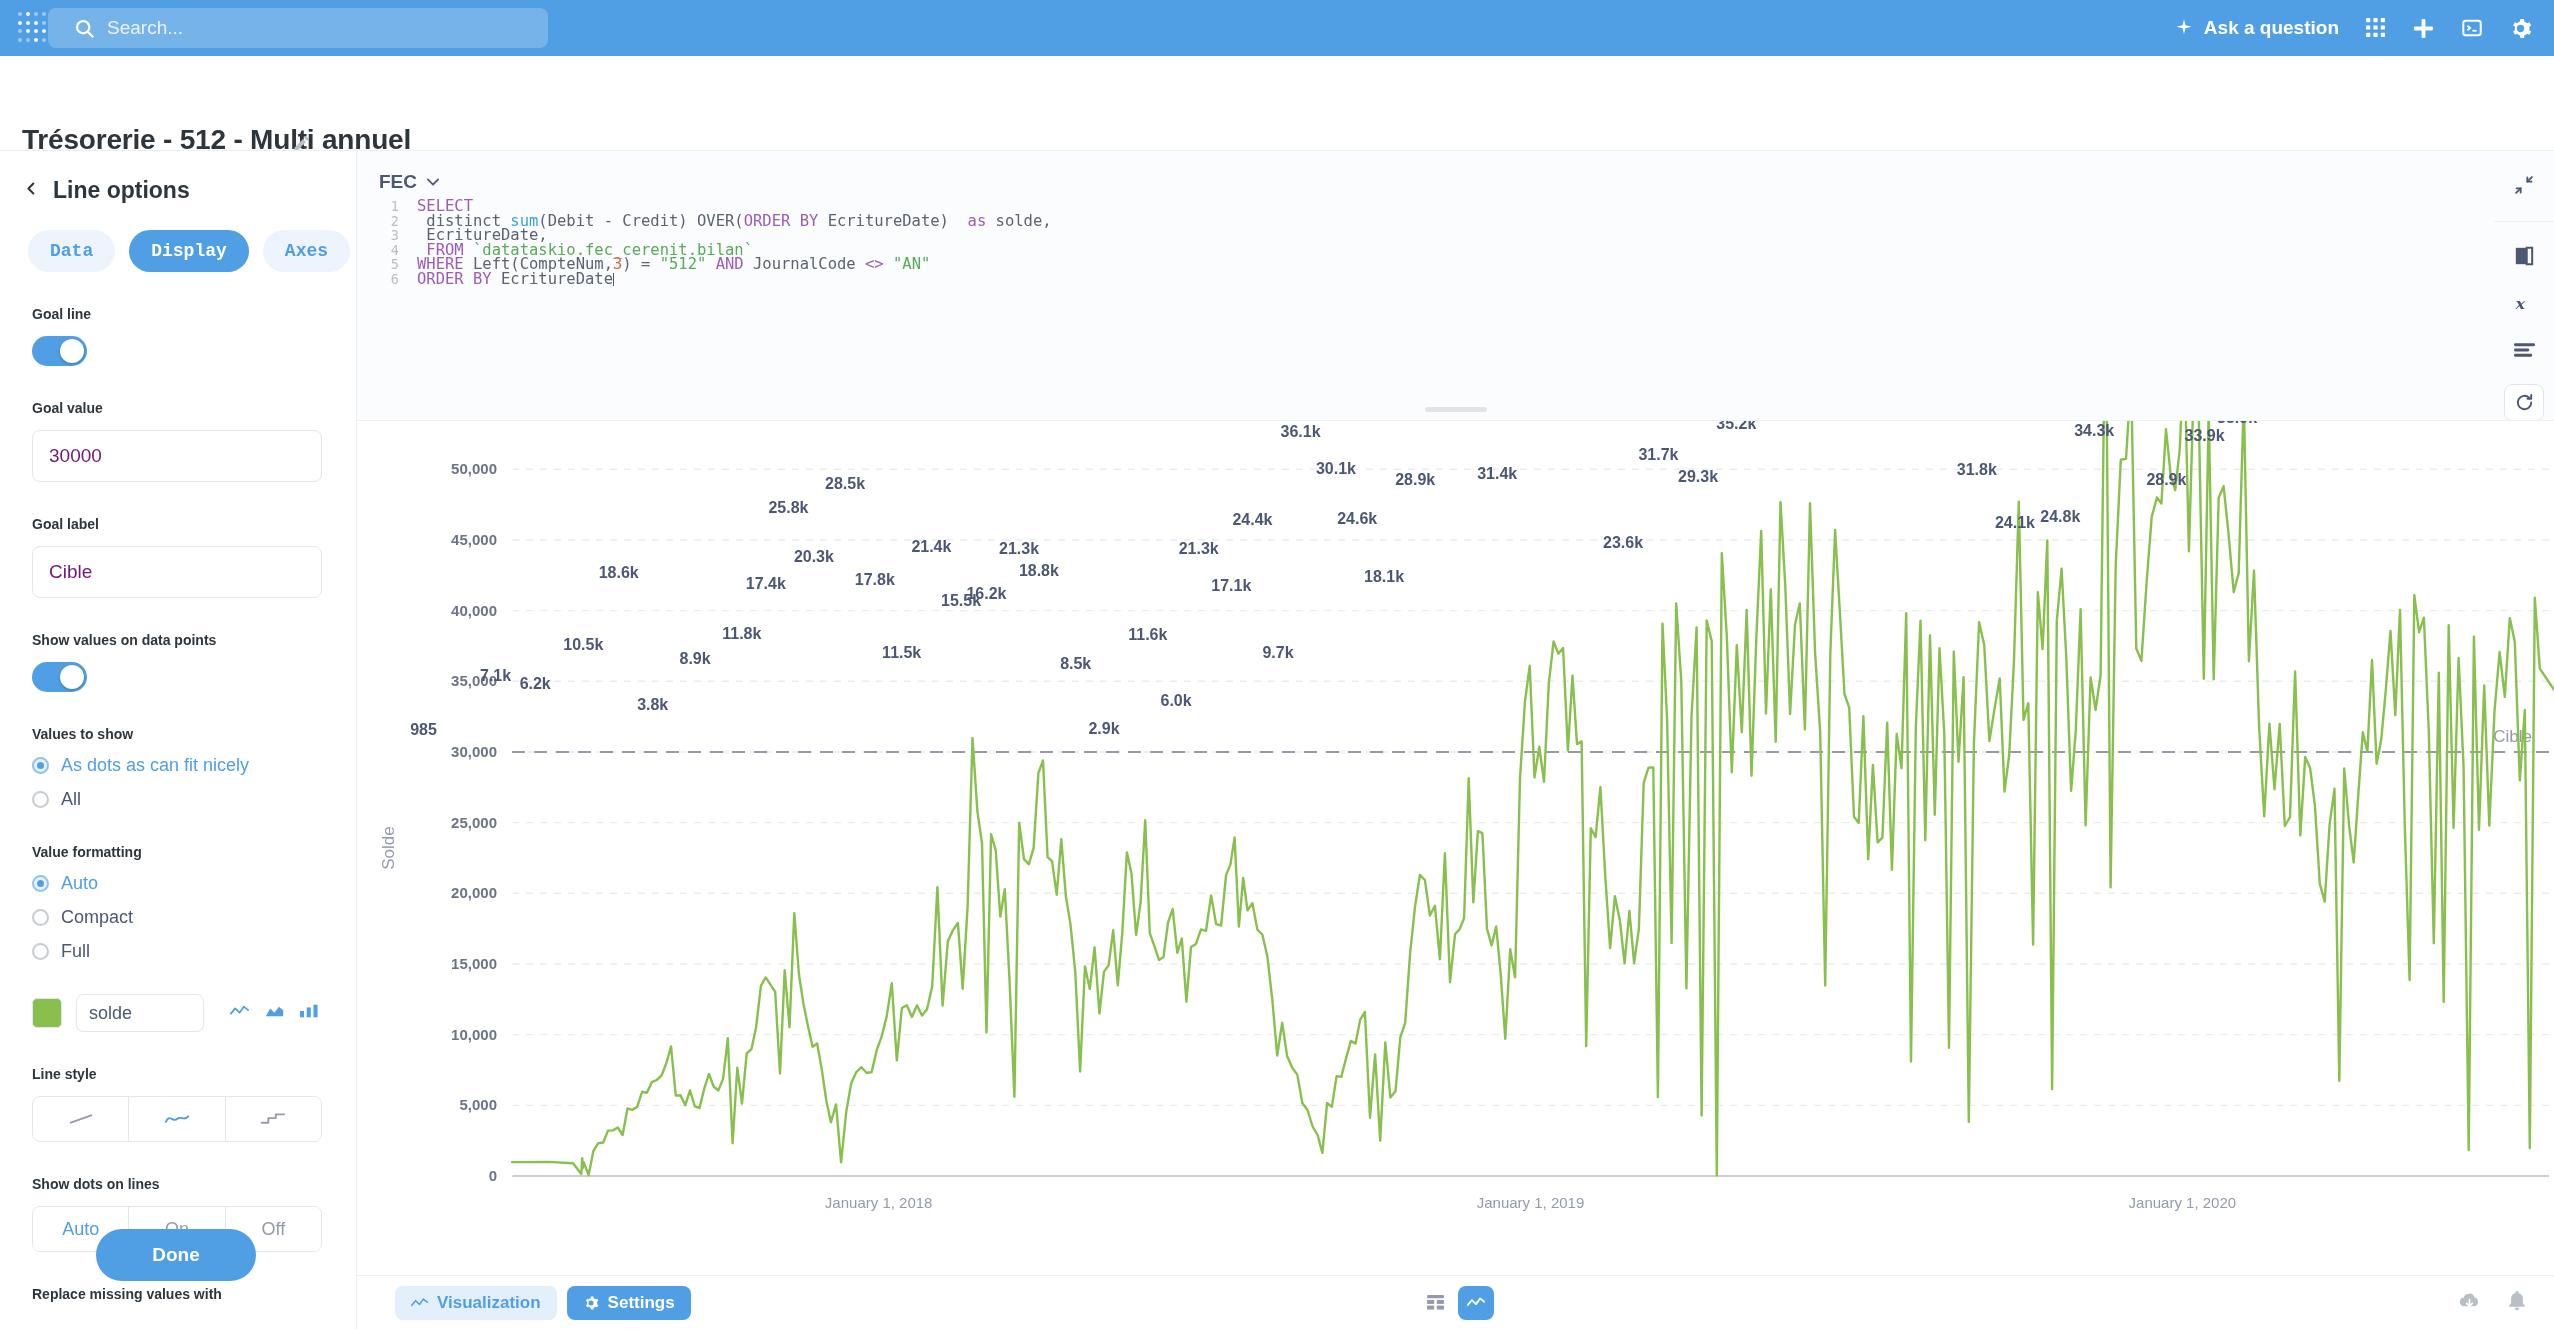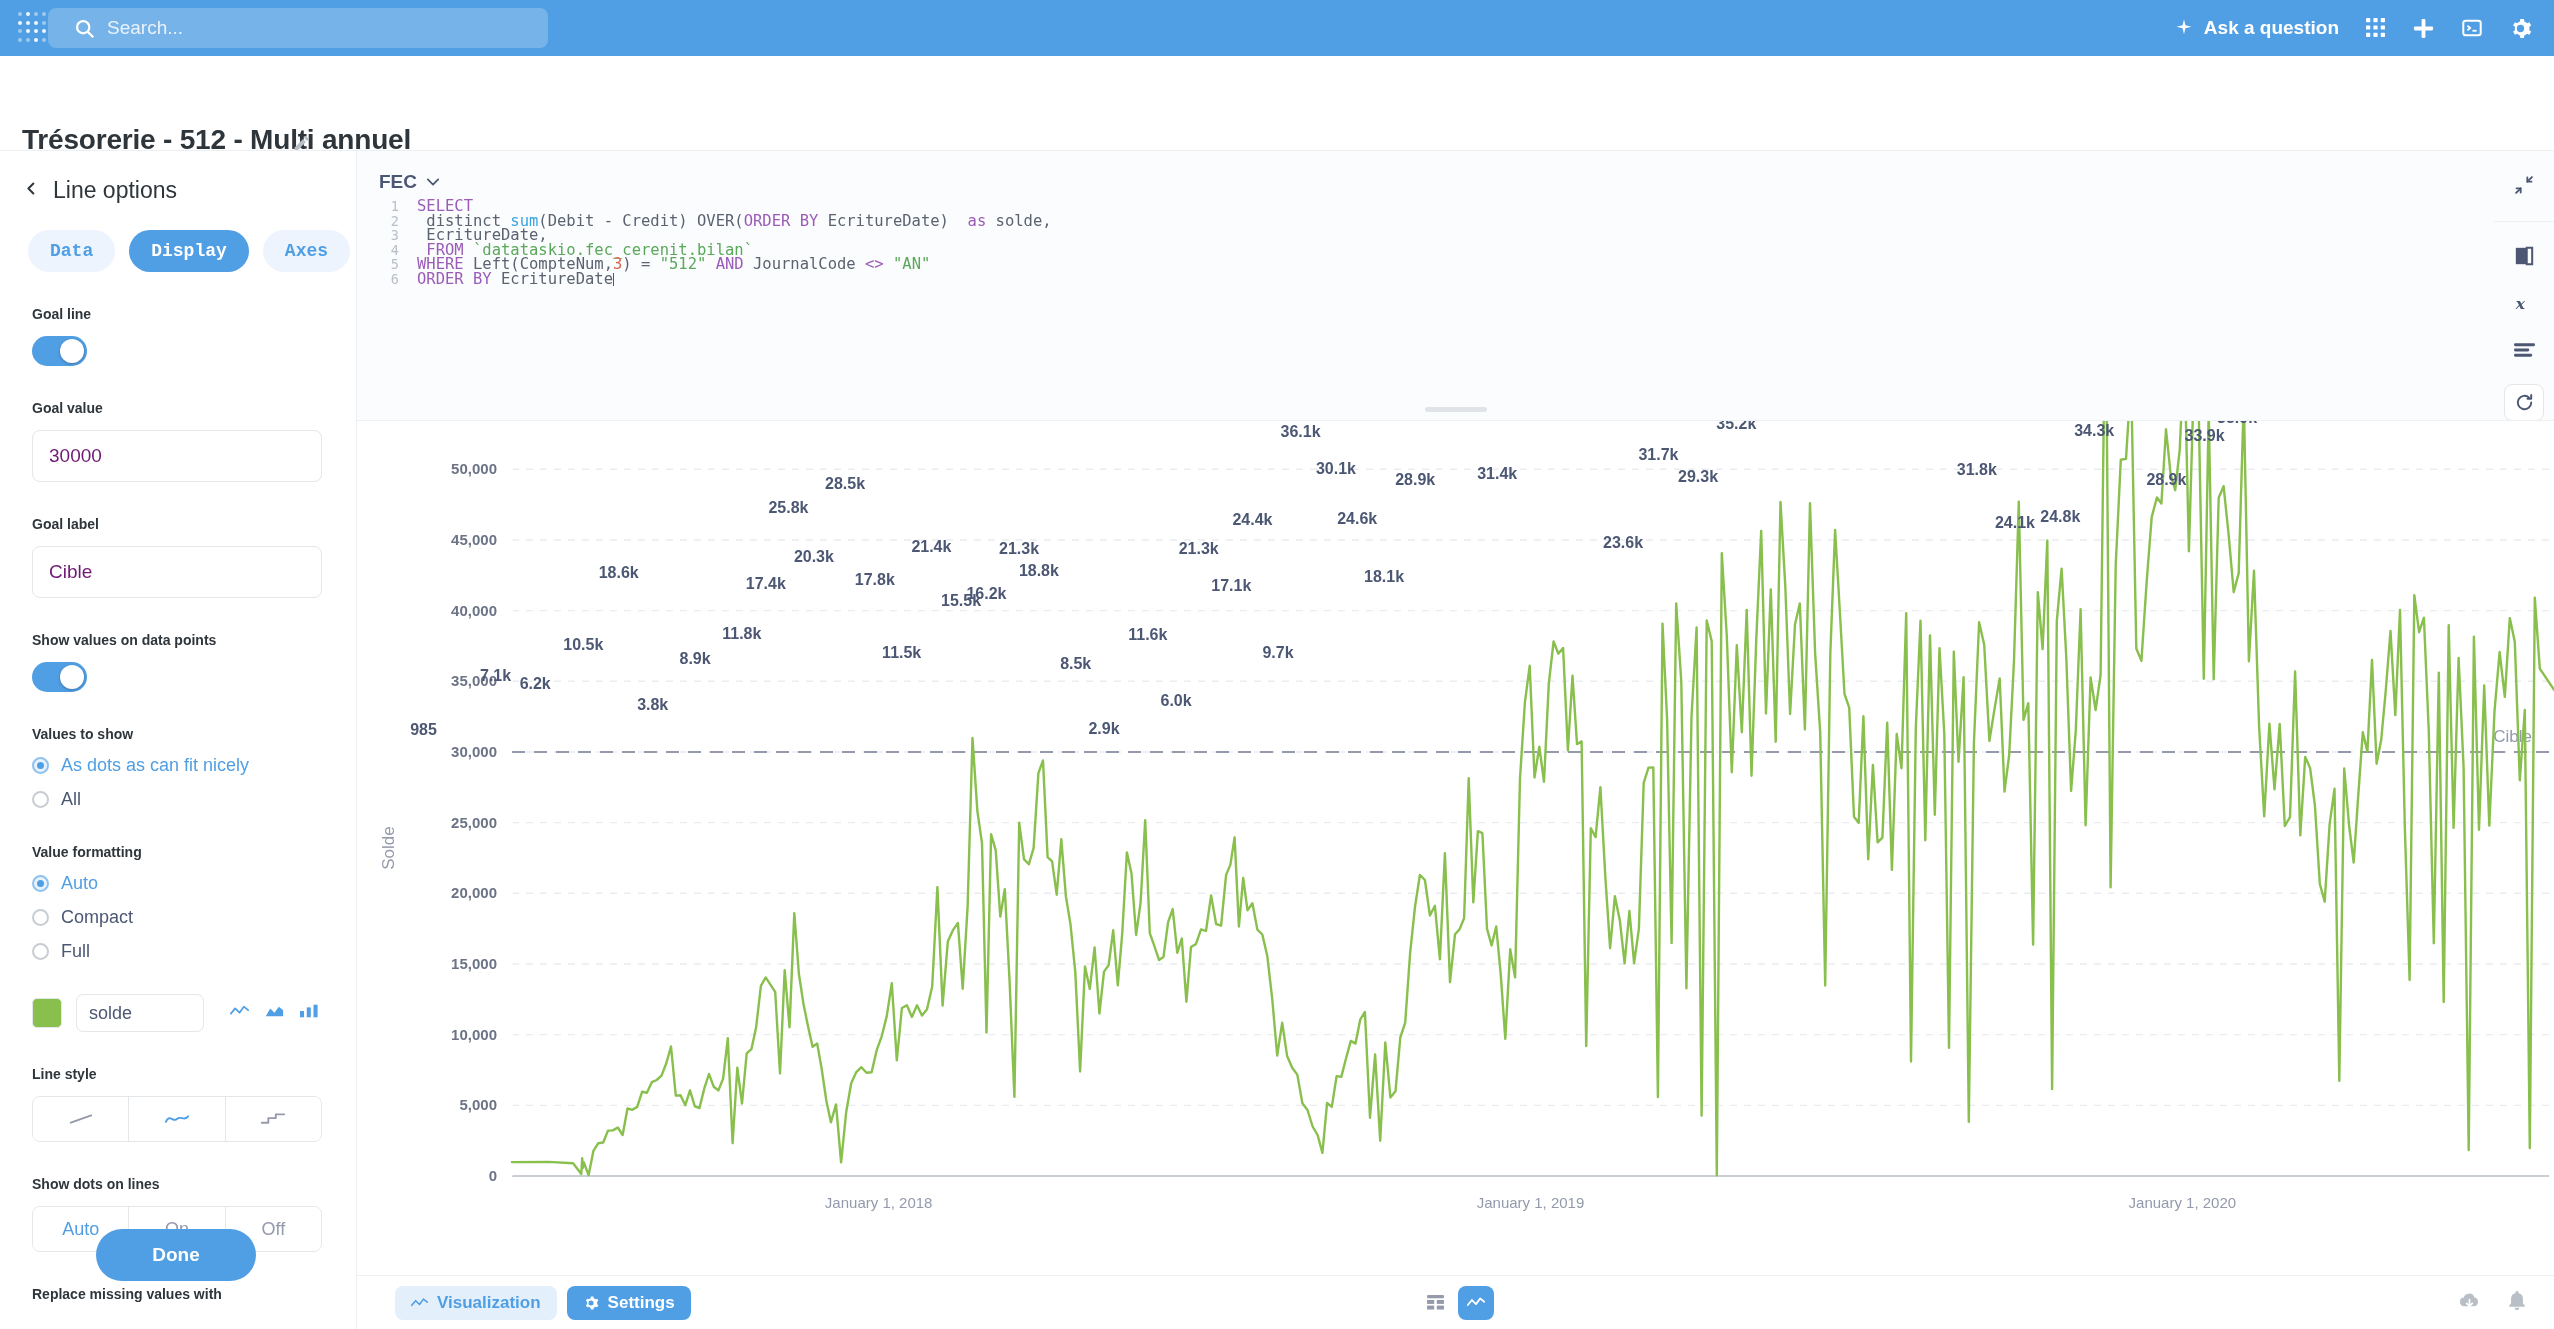--- a/index.html
+++ b/index.html
@@ -41,21 +41,21 @@
   .crumb { display:flex; align-items:center; gap:8px; cursor:pointer; }
   .save-link { position:absolute; right:22px; top:93px; color:#509ee3; font-size:19px; font-weight:700; cursor:pointer; }
 
   
   .sidebar {
     position:absolute; top:150px; left:0; width:357px; height:1179px;
     background:#fff; border-right:1px solid #edf0f2; border-top:1px solid #edf0f2;
     overflow:hidden;
   }
   .sb-head { display:flex; align-items:center; gap:14px; padding:26px 0 0 24px; }
-  .sb-head .txt { font-size:23px; font-weight:400; color:#2e353b; }
+  .sb-head .txt { font-size:23px; font-weight:700; color:#2e353b; }
   .chev-left { cursor:pointer; }
   .pills { display:flex; gap:14px; padding:26px 0 0 28px; }
   .pill { height:42px; padding:0 22px; border-radius:21px; background:#edf4fd; color:#509ee3;
           font-size:18px; font-weight:700; display:flex; align-items:center; cursor:pointer;font-family:Liberation Mono, monospace; }
   .pill.active { background:#509ee3; color:#fff; }
   .sec { padding:0 32px; }
   .sec-label { font-size:14px; font-weight:700; color:#2e353b; margin-top:34px; }
   .toggle { margin-top:14px; width:55px; height:30px; border-radius:15px; background:#509ee3;
             position:relative; cursor:pointer; }
   .toggle .knob { position:absolute; right:3px; top:3px; width:24px; height:24px; border-radius:50%;

